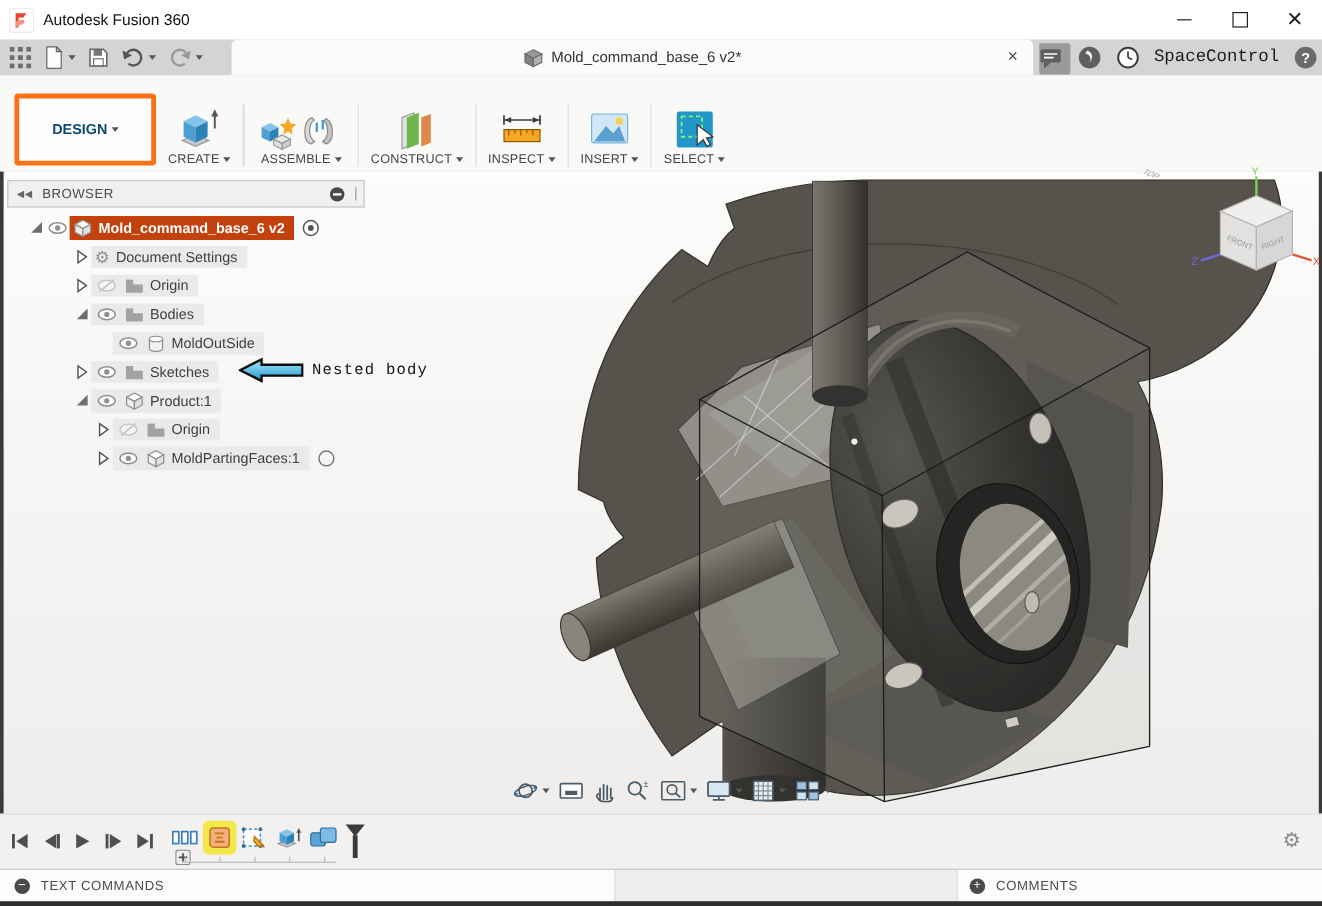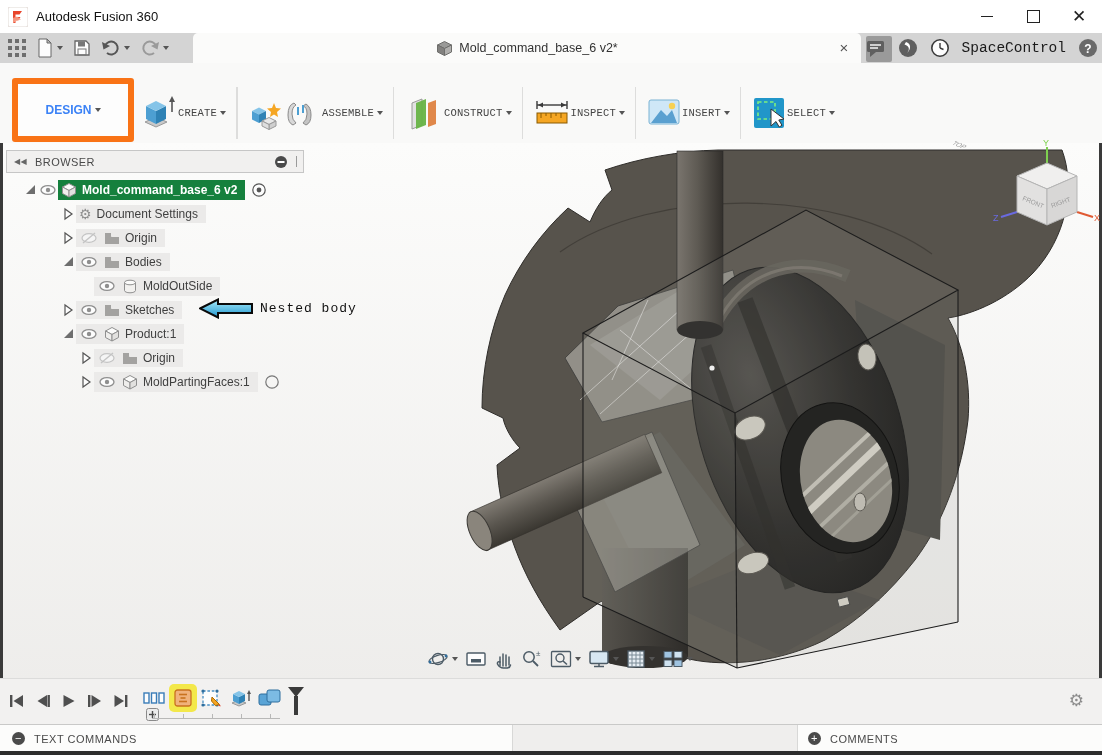--- a/index.html
+++ b/index.html
@@ -22,46 +22,46 @@
   #doc-tab{position:absolute;left:193px;top:0;width:668px;height:30px;background:#fbfbfa;border-radius:5px 5px 0 0;
            display:flex;align-items:center;justify-content:center;}
   #doc-tab .tab-title{font-size:12.5px;color:#333;margin-left:6px;}
   #tab-close{position:absolute;right:8px;top:6px;width:18px;height:18px;color:#555;font-size:15px;line-height:18px;text-align:center;}
   #newtab-btn{position:absolute;left:866px;top:3px;width:26px;height:26px;background:#9a9a9a;border-radius:2px;color:#fff;
               font-size:19px;line-height:24px;text-align:center;}
   #topbar-right{position:absolute;right:4px;top:0;height:30px;display:flex;align-items:center;gap:12px;}
   #user-name{font-family:Liberation Mono, monospace;font-size:14.5px;color:#1a1a1a;}
   
   #ribbon{position:absolute;left:0;top:63px;width:1102px;height:80px;background:#f9f9f8;border-bottom:1px solid #d5d5d4;}
-  #design-box{position:absolute;left:12px;top:15px;width:110px;height:52px;background:#fdfdfd;border:6px solid #f97316;border-radius:3px;
-              display:flex;align-items:center;justify-content:center;font-size:12px;font-weight:bold;color:#3b82f6;}
+  #design-box{position:absolute;left:12px;top:15px;width:110px;height:52px;background:#fdfdfd;border:4px solid #f97316;border-radius:3px;
+              display:flex;align-items:center;justify-content:center;font-size:12px;font-weight:bold;color:#0c4a6e;}
   #ribbon-tabs{position:absolute;left:134px;top:3px;display:flex;gap:37px;height:20px;align-items:center;}
   .rtab{font-size:11.5px;font-weight:bold;color:#4a4a4a;letter-spacing:.3px;padding:2px 3px 4px 3px;border-bottom:3px solid transparent;}
   .rtab.active{color:#0696d7;border-bottom:3px solid #1e9bd7;}
   #ribbon-groups{position:absolute;left:130px;top:22px;display:flex;align-items:stretch;height:56px;}
-  .rgroup{display:flex;flex-direction:row;align-items:center;justify-content:flex-end;padding:1px 10px 2px 10px;font-family:Liberation Mono, monospace;}
+  .rgroup{display:flex;flex-direction:column;align-items:center;justify-content:flex-end;padding:1px 10px 2px 10px;}
   .rgroup .gicons{display:flex;gap:6px;align-items:center;height:38px;}
   .rgroup .glabel{display:flex;align-items:center;font-size:10.5px;color:#444;letter-spacing:.2px;}
   .gsep{width:1px;background:#dddddc;margin:2px 0;}
   
   #viewport{position:absolute;left:0;top:143px;width:1102px;height:612px;background:linear-gradient(#fcfcfb,#ecebe9);}
   .edge-strip{position:absolute;top:143px;width:3px;height:581px;background:#3a3a3a;}
   #model-svg{position:absolute;left:0;top:0;}
   
   #browser{position:absolute;left:6px;top:150px;width:298px;}
   #browser-header{height:21px;background:#f1f0ef;border:1px solid #c6c6c6;display:flex;align-items:center;font-size:11px;color:#4a4a4a;letter-spacing:.4px;}
   #browser-header .hdr-label{margin-left:8px;}
   #browser-header .spacer{flex:1;}
   #browser-grip{width:1px;height:11px;background:#9a9a9a;margin:0 6px 0 8px;}
   #tree{margin-top:5px;}
   .tree-row{height:24px;display:flex;align-items:center;}
   .slot{display:flex;align-items:center;justify-content:center;}
   .row-bg{display:flex;align-items:center;background:#ebeae9;padding:2px 8px 2px 3px;gap:5px;}
   .row-bg .lbl{font-size:12px;color:#3f3f3f;white-space:nowrap;}
-  .row-bg.selected{background:#15803d;}
+  .row-bg.selected{background:#c2410c;}
   .row-bg.selected .lbl{color:#fff;font-weight:bold;}
   .after-icon{margin-left:6px;display:flex;align-items:center;}
   
   #annotation{position:absolute;left:199px;top:298px;display:flex;align-items:center;}
   #annotation .ann-text{font-family:"Liberation Mono",monospace;font-size:13px;color:#111;margin-left:7px;letter-spacing:1px;}
   
   #nav-toolbar{position:absolute;left:427px;top:646px;display:flex;align-items:center;gap:7px;height:26px;}
   .nav-item{display:flex;align-items:center;}
   
   #timeline{position:absolute;left:0;top:678px;width:1102px;height:46px;background:#f2f1f0;border-top:1px solid #dcdcdb;}

